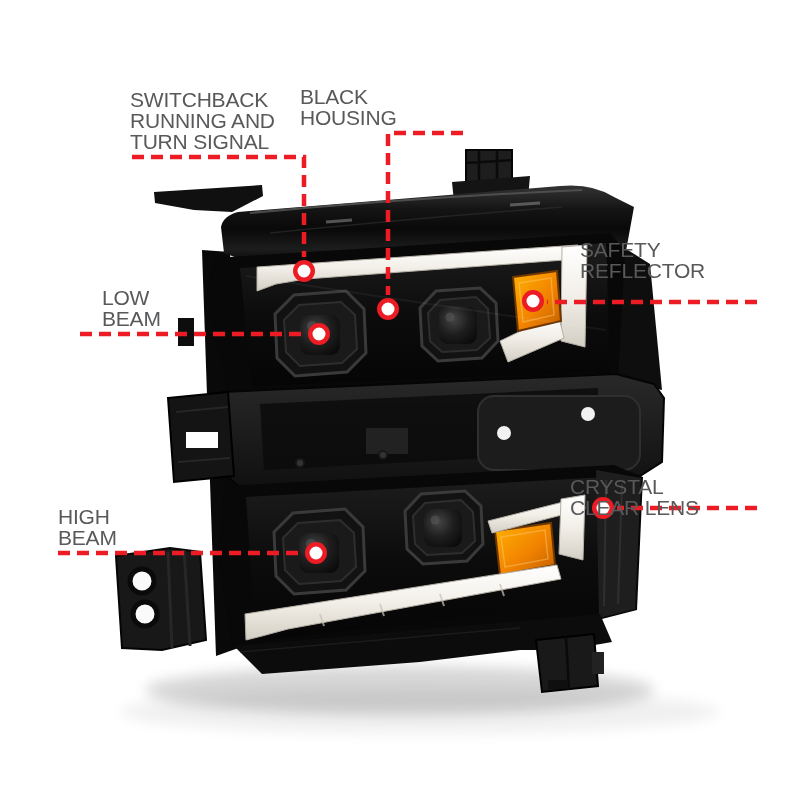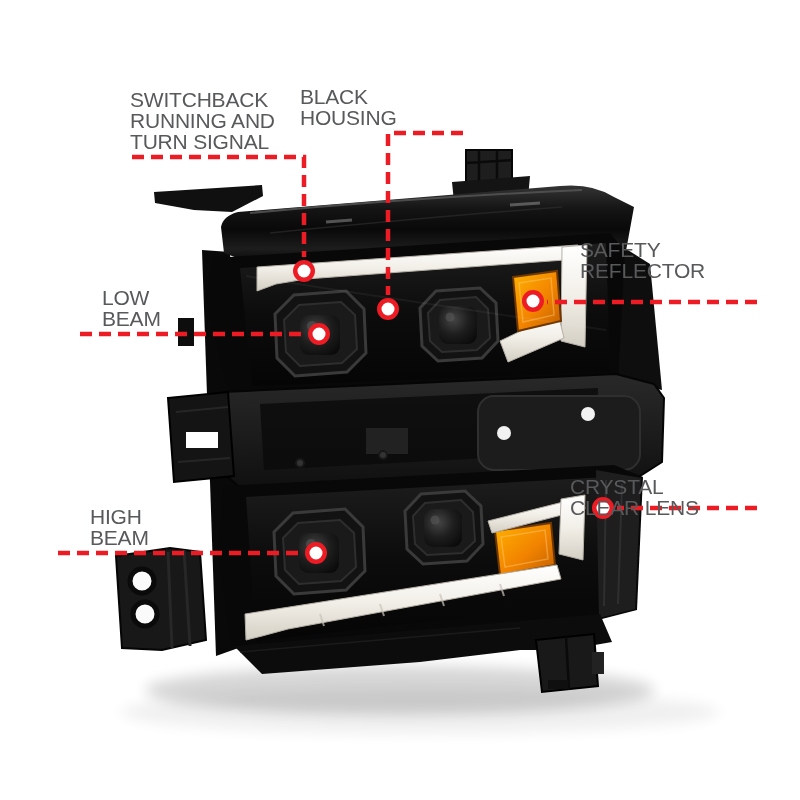--- a/index.html
+++ b/index.html
@@ -230,19 +230,19 @@
 
   <div class="callout align-right" style="left:300px;top:86px;width:164px;">BLACK
 HOUSING</div>
 
   <div class="callout align-right" style="left:580px;top:239px;width:177px;">SAFETY
 REFLECTOR</div>
 
   <div class="callout" style="left:78px;top:287px;margin-left:24px;">LOW
 BEAM</div>
 
-  <div class="callout" style="left:58px;top:506px;margin-left:32px;">HIGH
+  <div class="callout" style="left:58px;top:506px;">HIGH
 BEAM</div>
 
   <div class="callout align-right" style="left:570px;top:476px;width:187px;">CRYSTAL
 CLEAR LENS</div>
 
 </div>
 
 </body></html>

